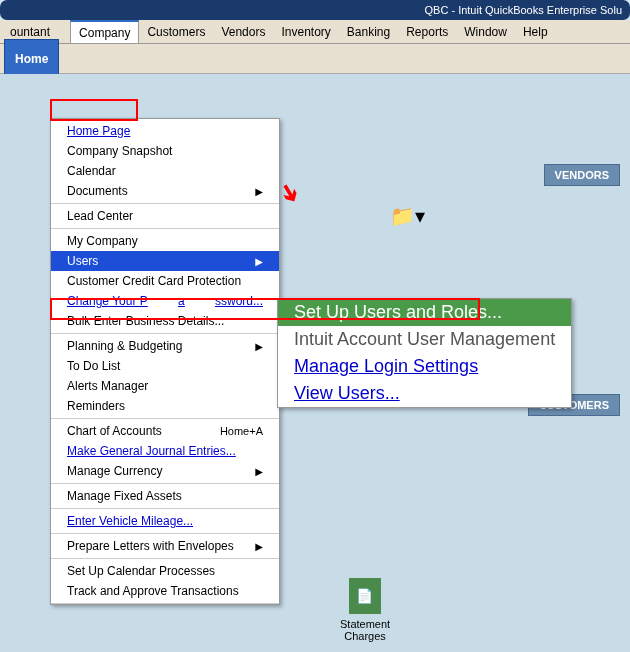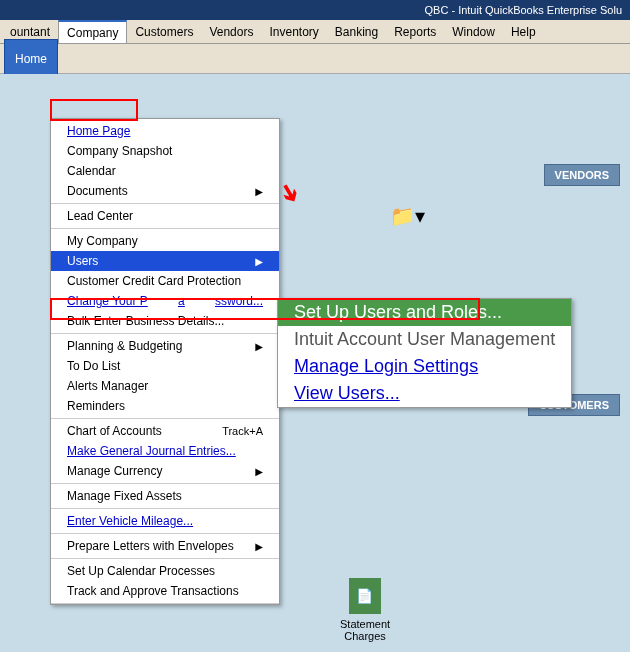--- a/index.html
+++ b/index.html
@@ -16,20 +16,21 @@
     
     .title-bar {
       background: #1a3a6b;
       color: white;
       font-size: 11px;
       padding: 2px 8px;
       height: 20px;
       display: flex;
       align-items: center;
       justify-content: flex-end;
+      border-radius: 7px;
     }
 
     
     .menu-bar {
       background: #e8e0d0;
       height: 24px;
       display: flex;
       align-items: center;
       border-bottom: 1px solid #999;
       padding: 0 2px;
@@ -39,20 +40,21 @@
       font-size: 12px;
       color: #000;
       cursor: pointer;
       height: 100%;
       display: flex;
       align-items: center;
     }
     .menu-item:hover, .menu-item.active {
       background: #316ac5;
       color: white;
+      margin-left: 12px;
     }
     .menu-item.active {
       background: white;
       color: #000;
       border-left: 1px solid #999;
       border-right: 1px solid #999;
       border-top: 2px solid #316ac5;
     }
 
     
@@ -61,21 +63,21 @@
       height: 30px;
       display: flex;
       align-items: center;
       padding: 0 4px;
       border-bottom: 1px solid #aaa;
     }
     .toolbar-btn {
       background: #316ac5;
       color: white;
       font-size: 12px;
-      font-weight: normal;
+      font-weight: bold;
       padding: 12px 10px;
       border: 1px solid #1a4a99;
       cursor: pointer;
       margin-right: 4px;
     }
 
     
     .main-area {
       background: #c8dce8;
       position: relative;
@@ -306,21 +308,21 @@
     </div>
 
     <div class="menu-section">
       <div class="dropdown-item">Planning &amp; Budgeting <span class="submenu-arrow">▶</span></div>
       <div class="dropdown-item">To Do List</div>
       <div class="dropdown-item">Alerts Manager</div>
       <div class="dropdown-item">Reminders</div>
     </div>
 
     <div class="menu-section">
-      <div class="dropdown-item">Chart of Accounts <span class="shortcut">Track+A</span></div>
+      <div class="dropdown-item">Chart of Accounts <span class="shortcut">Home+A</span></div>
       <div class="dropdown-item link">Make General Journal Entries...</div>
       <div class="dropdown-item">Manage Currency <span class="submenu-arrow">▶</span></div>
     </div>
 
     <div class="menu-section">
       <div class="dropdown-item">Manage Fixed Assets</div>
     </div>
 
     <div class="menu-section">
       <div class="dropdown-item link">Enter Vehicle Mileage...</div>

